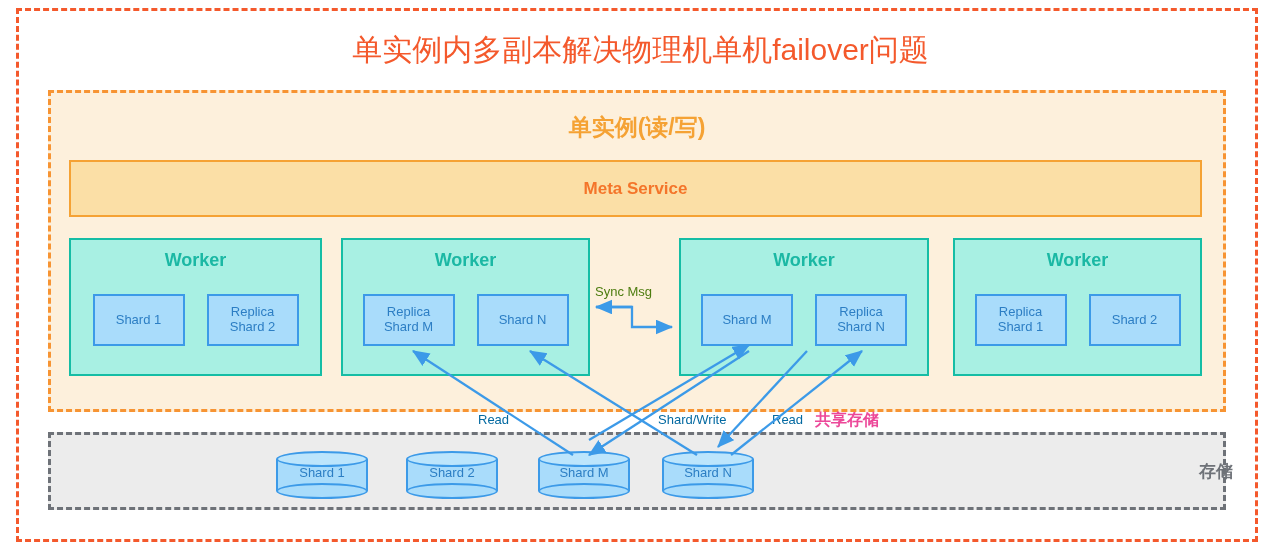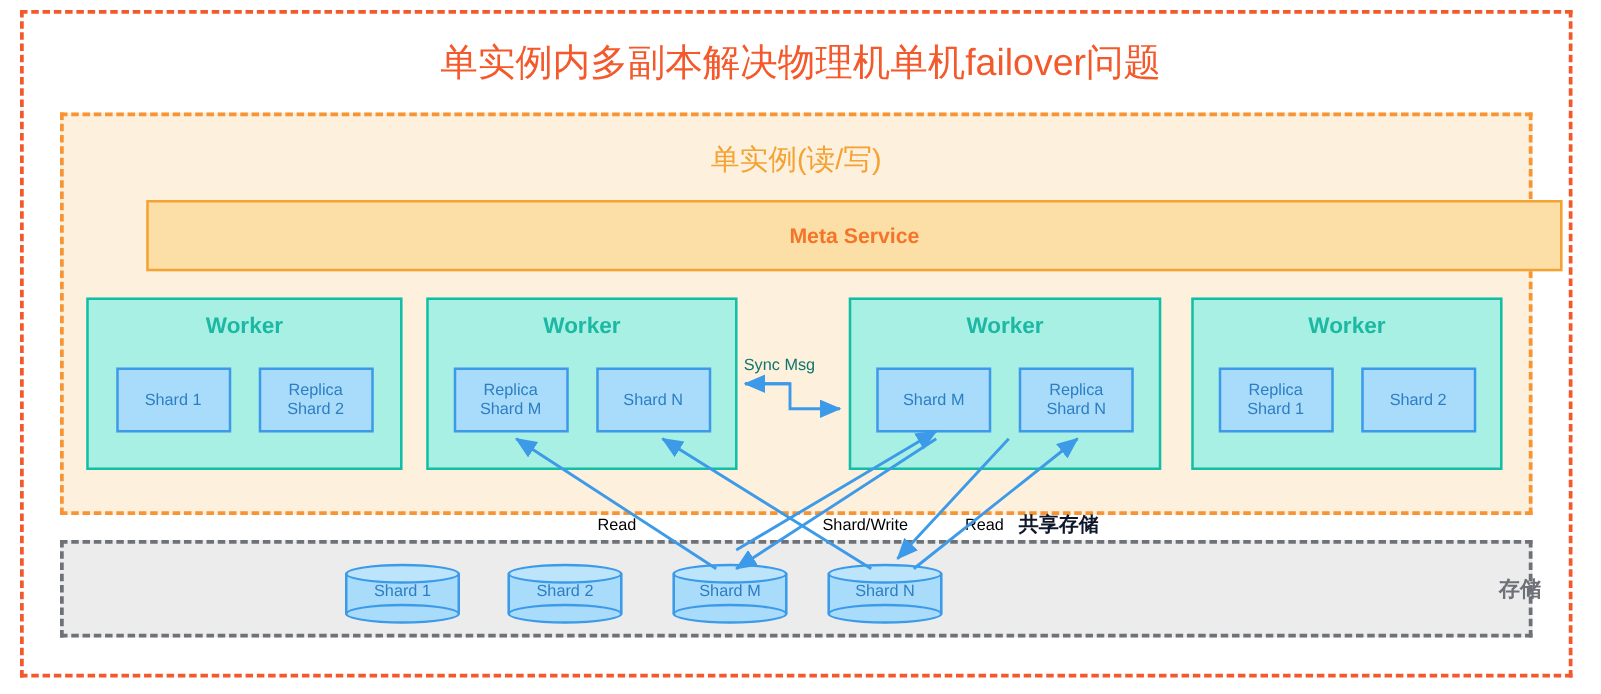--- a/index.html
+++ b/index.html
@@ -51,38 +51,37 @@
     border: 3px dashed #f79433;
     box-sizing: border-box;
   }
   #instance-title {
     position: absolute;
     left: 48px;
     top: 112px;
     width: 1178px;
     text-align: center;
     font-size: 23px;
-    font-weight: normal;
+    font-weight: bold;
     color: #f5a234;
   }
 
   
   #meta-service {
     position: absolute;
     left: 69px;
     top: 160px;
     width: 1133px;
     height: 57px;
     background: #fbdfa6;
     border: 2px solid #f5a234;
     box-sizing: border-box;
     display: flex;
     align-items: center;
     justify-content: center;
-    margin-left: 48px;
   }
   #meta-service-label {
     font-size: 17px;
     font-weight: bold;
     color: #f4752a;
   }
 
   
   .worker {
     position: absolute;
@@ -131,42 +130,42 @@
   #worker-2 { left: 341px; width: 249px; }
   #worker-3 { left: 679px; width: 250px; }
   #worker-4 { left: 953px; width: 249px; }
 
   
   #sync-msg-label {
     position: absolute;
     left: 595px;
     top: 284px;
     font-size: 13px;
-    color: #0f766e;
+    color: #4d7c0f;
     white-space: nowrap;
   }
 
   
   .io-label {
     position: absolute;
     font-size: 13px;
-    color: #000000;
+    color: #0369a1;
     white-space: nowrap;
   }
   #label-read-left   { left: 478px; top: 412px; }
   #label-read-write  { left: 658px; top: 412px; }
   #label-read-right  { left: 772px; top: 412px; }
 
   #shared-storage-label {
     position: absolute;
     left: 815px;
     top: 410px;
     font-size: 16px;
     font-weight: bold;
-    color: #0f172a;
+    color: #ec4899;
     white-space: nowrap;
   }
 
   
   #storage-box {
     position: absolute;
     left: 48px;
     top: 432px;
     width: 1178px;
     height: 78px;

